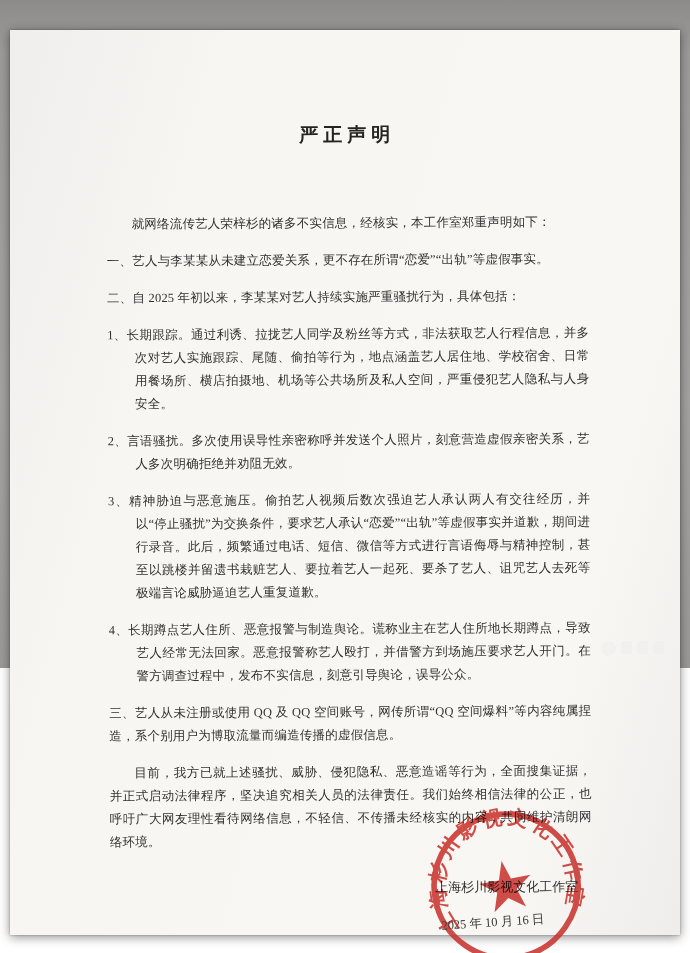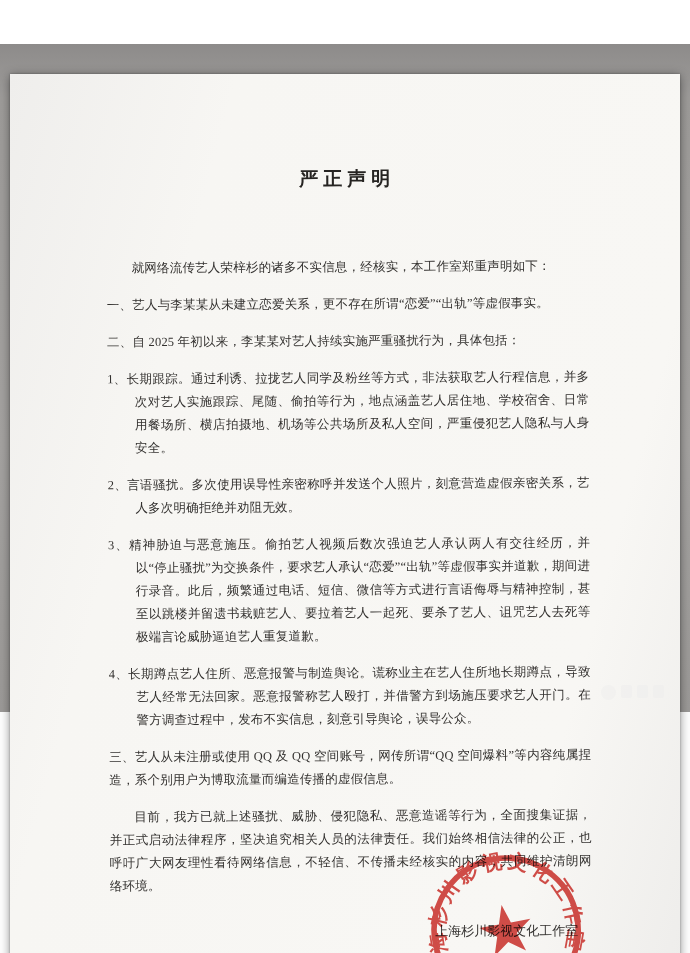--- a/index.html
+++ b/index.html
@@ -3,21 +3,20 @@
 <meta charset="utf-8">
 <style>
   html, body { margin: 0; padding: 0; }
   body {
     width: 690px; height: 953px; overflow: hidden;
     font-family: "Liberation Serif", "DejaVu Serif", serif;
   }
   .photo-frame {
     position: relative; width: 690px; height: 668px;
     background: linear-gradient(180deg, #8d8b8a 0%, #9e9c9a 8%, #a5a3a1 60%, #9c9a98 100%);
-    margin-top: 44px;
   }
   .paper {
     position: absolute; left: 10px; top: 30px; width: 670px; height: 905px;
     background: linear-gradient(105deg, #efeeec 0%, #f7f6f3 25%, #f8f7f4 80%, #eeedeb 100%);
     box-shadow: 0 2px 10px rgba(0,0,0,0.45), 0 0 2px rgba(0,0,0,0.3);
   }
   .paper-inner {
     position: relative; width: 100%; height: 100%;
     transform: rotate(-0.3deg);
   }

